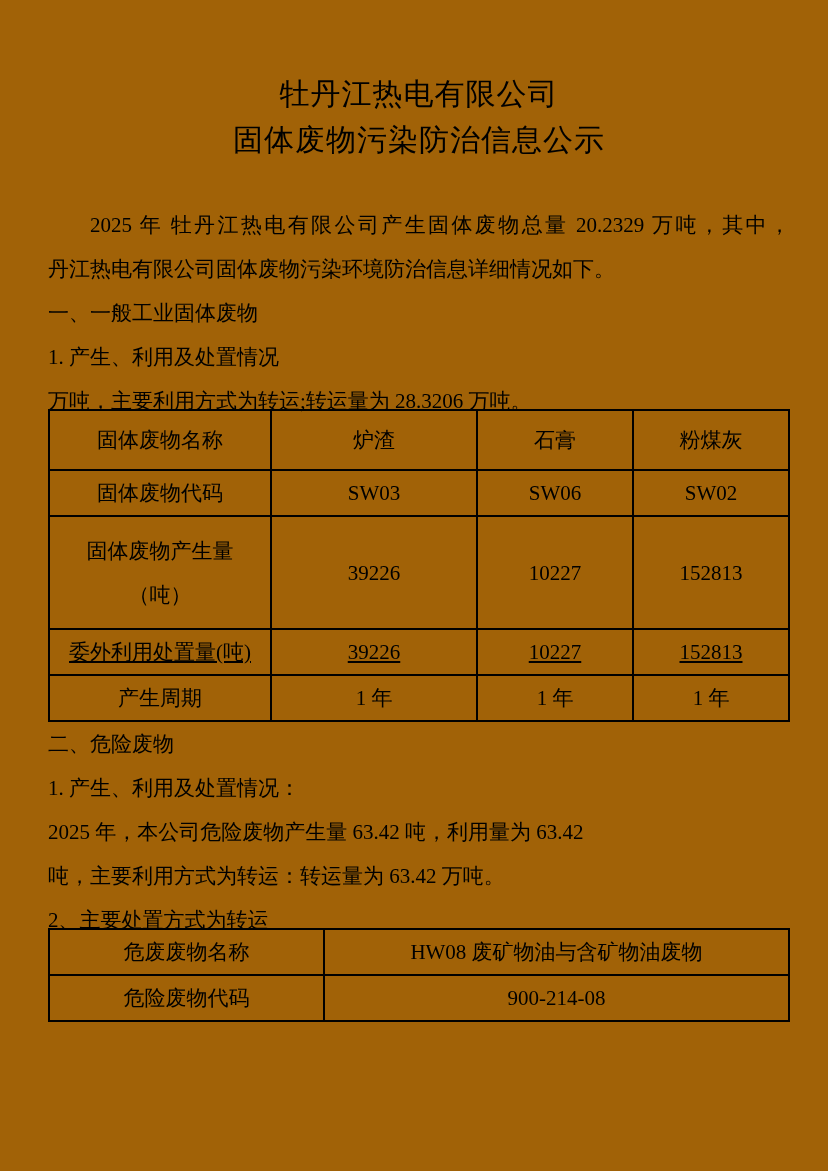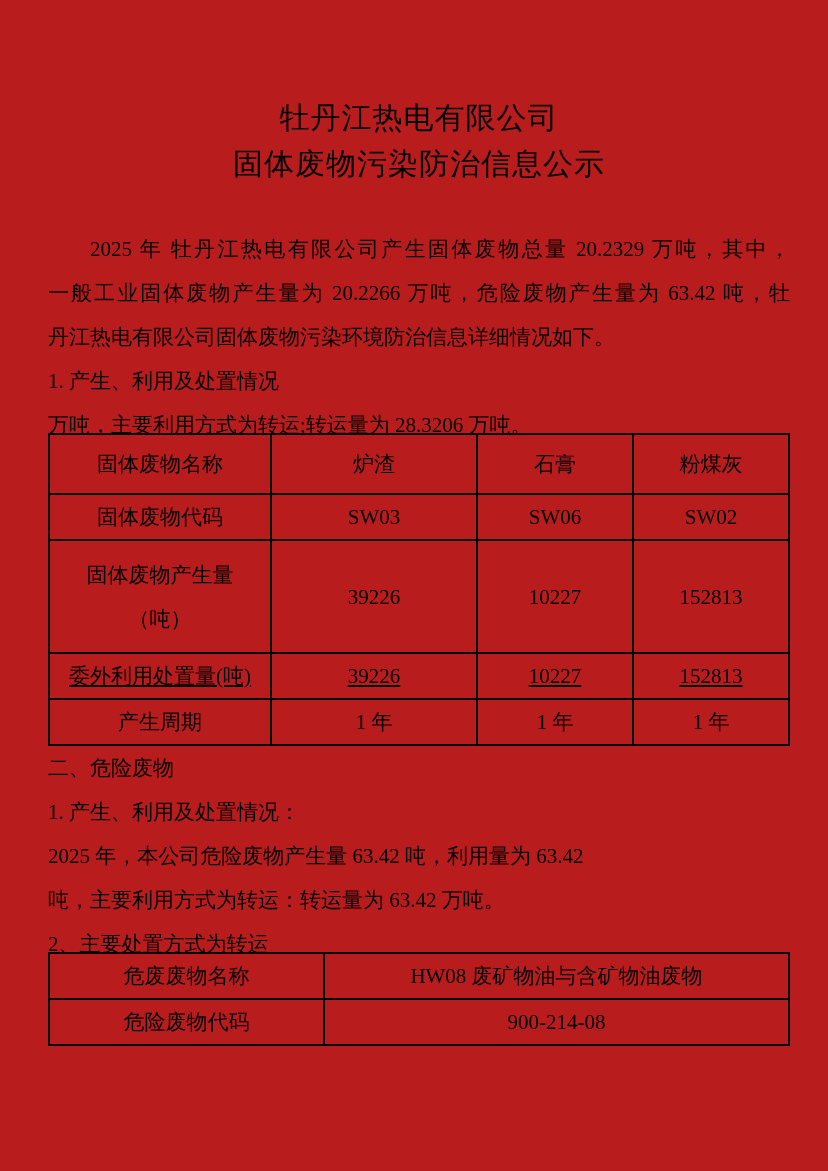--- a/index.html
+++ b/index.html
@@ -1,22 +1,22 @@
 <!DOCTYPE html>
 <html lang="zh"><head>
 <meta charset="utf-8">
 <style>
   html, body { margin: 0; padding: 0; background: #ffffff; }
   .page {
     position: relative;
     width: 828px;
     height: 1171px;
     box-sizing: border-box;
-    padding: 95px 38px 0 48px;
-    background: #b91c1c;
+    padding: 71px 38px 0 48px;
+    background: #a16207;
     color: #000000;
     font-family: "Liberation Serif", "DejaVu Serif", serif;
     font-size: 21px;
     line-height: 44px;
     overflow: hidden;
   }
   .title-line {
     text-align: center;
     font-size: 30px;
     line-height: 46px;
@@ -61,24 +61,24 @@
 
 <div class="page">
 
   <div>
     <div class="title-line">牡丹江热电有限公司</div>
     <div class="title-line">固体废物污染防治信息公示</div>
   </div>
 
   <div class="intro">
     <div class="line stretch indent">2025 年 牡丹江热电有限公司产生固体废物总量 20.2329 万吨，其中，</div>
-    <div class="line stretch">一般工业固体废物产生量为 20.2266 万吨，危险废物产生量为 63.42 吨，牡</div>
     <div class="line">丹江热电有限公司固体废物污染环境防治信息详细情况如下。</div>
   </div>
 
+  <div class="line">一、一般工业固体废物</div>
   <div class="line">1. 产生、利用及处置情况</div>
   <div class="line">万吨，主要利用方式为转运;转运量为 28.3206 万吨。</div>
 
   <table class="t1">
     <colgroup>
         <col class="c1">
         <col class="c2">
         <col class="c3">
         <col class="c4">
       </colgroup>

